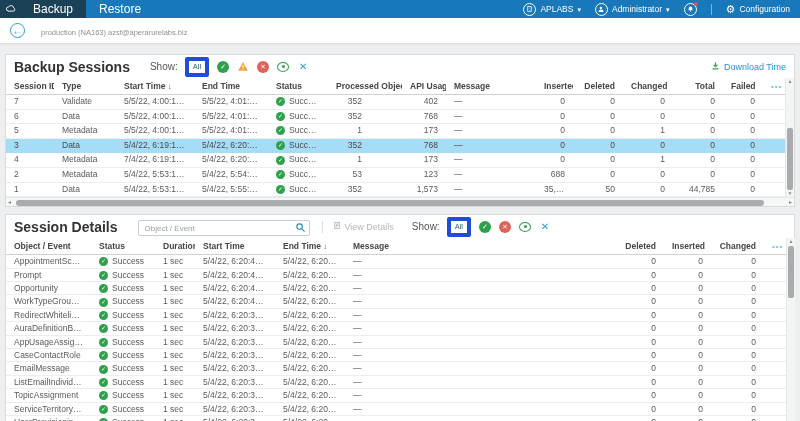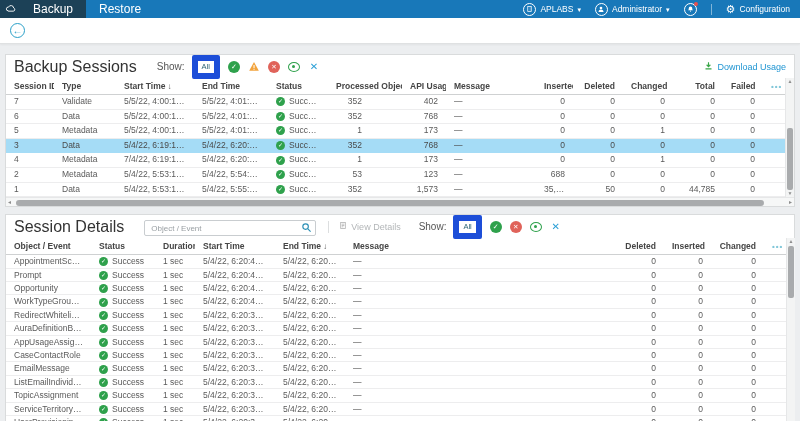--- a/index.html
+++ b/index.html
@@ -24,23 +24,23 @@
   
   .page-header { background:#fff; height:26px; display:flex; align-items:center; padding-left:10px; border-bottom:1px solid #dfe1e2; box-shadow:0 1px 2px rgba(0,0,0,.05); }
   .back-btn { width:15px; height:15px; border:1px solid #2aa0c8; color:#2aa0c8; border-radius:50%; font-size:10px; line-height:13px; text-align:center; margin-right:16px; cursor:pointer; }
   .page-title { font-size:14px; color:#3c3c3c; margin-right:10px; }
   .page-subtitle { font-size:7.5px; color:#909090; padding-top:3px; }
   
   .panel { background:#fff; border:1px solid #d9dbdc; margin:0 5px; }
   #bs-panel { margin-top:10px; }
   #sd-panel { margin-top:7px; height:216px; }
   .panel-head { display:flex; align-items:center; height:23px; padding:0 8px; }
-  .panel-title { font-weight:normal; font-size:16px; color:#333; margin-right:20px; white-space:nowrap; }
+  .panel-title { font-weight:bold; font-size:14px; color:#333; margin-right:20px; white-space:nowrap; }
   .show-label { font-size:10px; color:#555; margin-right:7px; }
-  .f-all { border:6px solid #1d4ed8; color:#2c6475; font-size:7.5px; padding:1px 4px 2px; border-radius:2px; margin-right:8px; background:#fff; cursor:pointer; }
+  .f-all { border:4px solid #1d4ed8; color:#2c6475; font-size:7.5px; padding:1px 4px 2px; border-radius:2px; margin-right:8px; background:#fff; cursor:pointer; }
   .ficon { width:12px; height:12px; margin-right:8px; display:inline-flex; align-items:center; justify-content:center; cursor:pointer; flex:0 0 12px; }
   .ficon.success { background:#2fa14c; color:#fff; border-radius:50%; font-size:7px; }
   .ficon.error { background:#e0635a; color:#fff; border-radius:50%; font-size:6.5px; }
   .ficon.progress { border:1.5px solid #2fa14c; border-radius:50%; width:10px; height:10px; }
   .ficon.progress::after { content:''; width:3px; height:3px; border-radius:50%; background:#2fa14c; }
   .ficon.cancel { color:#2a9fd6; font-weight:bold; font-size:10px; }
   .dl-link { margin-left:auto; color:#2196d3; font-size:9px; display:flex; align-items:center; gap:4px; cursor:pointer; }
   
   .search-wrap { position:relative; margin-right:8px; }
   .search-input { width:172px; height:16px; border:1px solid #c9cdd0; border-radius:2px; font-size:8px; padding:0 18px 0 6px; color:#555; font-family:inherit; }
@@ -130,20 +130,21 @@
     <div class="tb-sep"></div>
     <div class="tb-item">
       <span class="gear-glyph">⚙</span>
       <span>Configuration</span>
     </div>
   </div>
 </div>
 
 <div class="page-header">
   <div class="back-btn">←</div>
+  <span class="page-subtitle">production (NA163) azsf@aperarurelabs.biz</span>
 </div>
 
 <div class="panel" id="bs-panel">
   <div class="panel-head">
     <span class="panel-title">Backup Sessions</span>
     <span class="show-label">Show:</span>
     <span class="f-all">All</span>
     <span style="display:inline-flex;align-items:center;">
         <span class="ficon success">✓</span>
         <span class="ficon warning">
@@ -156,21 +157,21 @@
         <span class="ficon error">✕</span>
         <span class="ficon progress"></span>
         <span class="ficon cancel">✕</span>
       </span>
     <span class="dl-link">
       <span>
         <svg width="9" height="9" viewBox="0 0 24 24" fill="none" stroke="#3aa648" stroke-width="3">
             <path d="M12 3v11M7 10l5 5 5-5M4 21h16"></path>
           </svg>
       </span>
-      <span>Download Usage</span>
+      <span>Download Time</span>
     </span>
   </div>
   <div class="body-row">
     <table class="t-bs">
         <thead>
           <tr>
             <th><span>Session ID</span></th>
             <th><span>Type</span></th>
             <th><span>Start Time</span><span class="sort-arrow">↓</span></th>
             <th><span>End Time</span></th>

